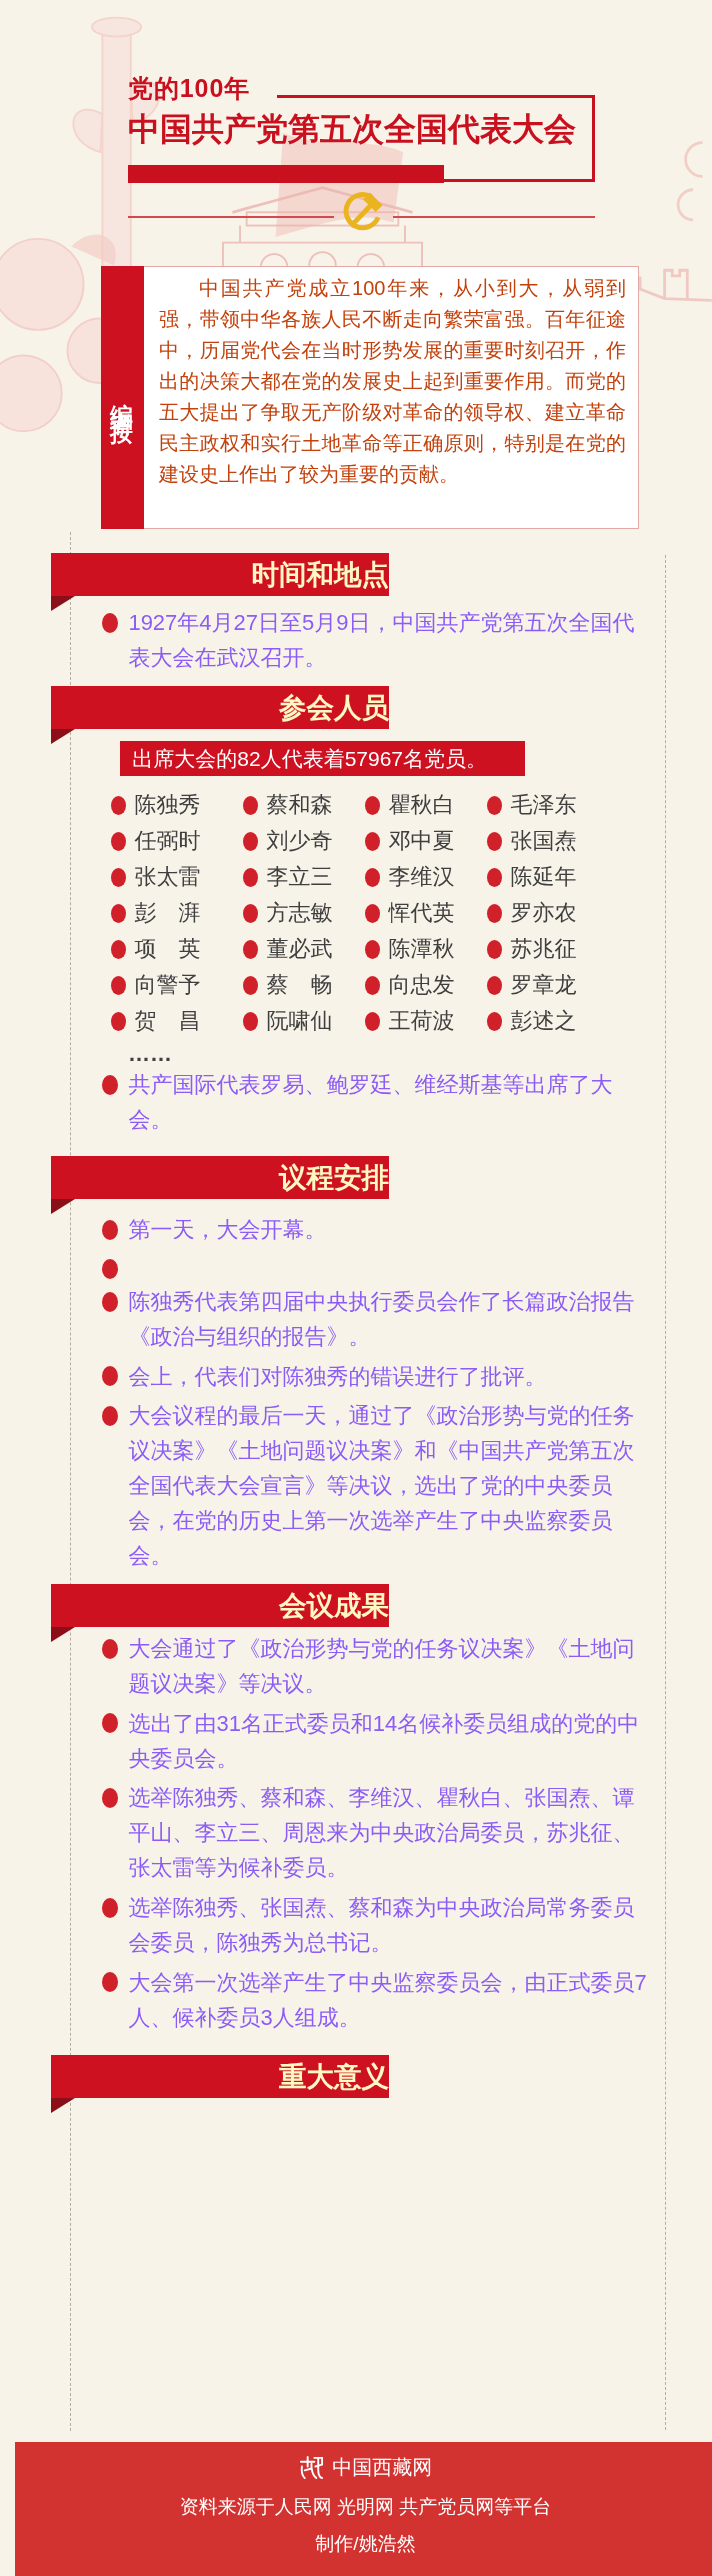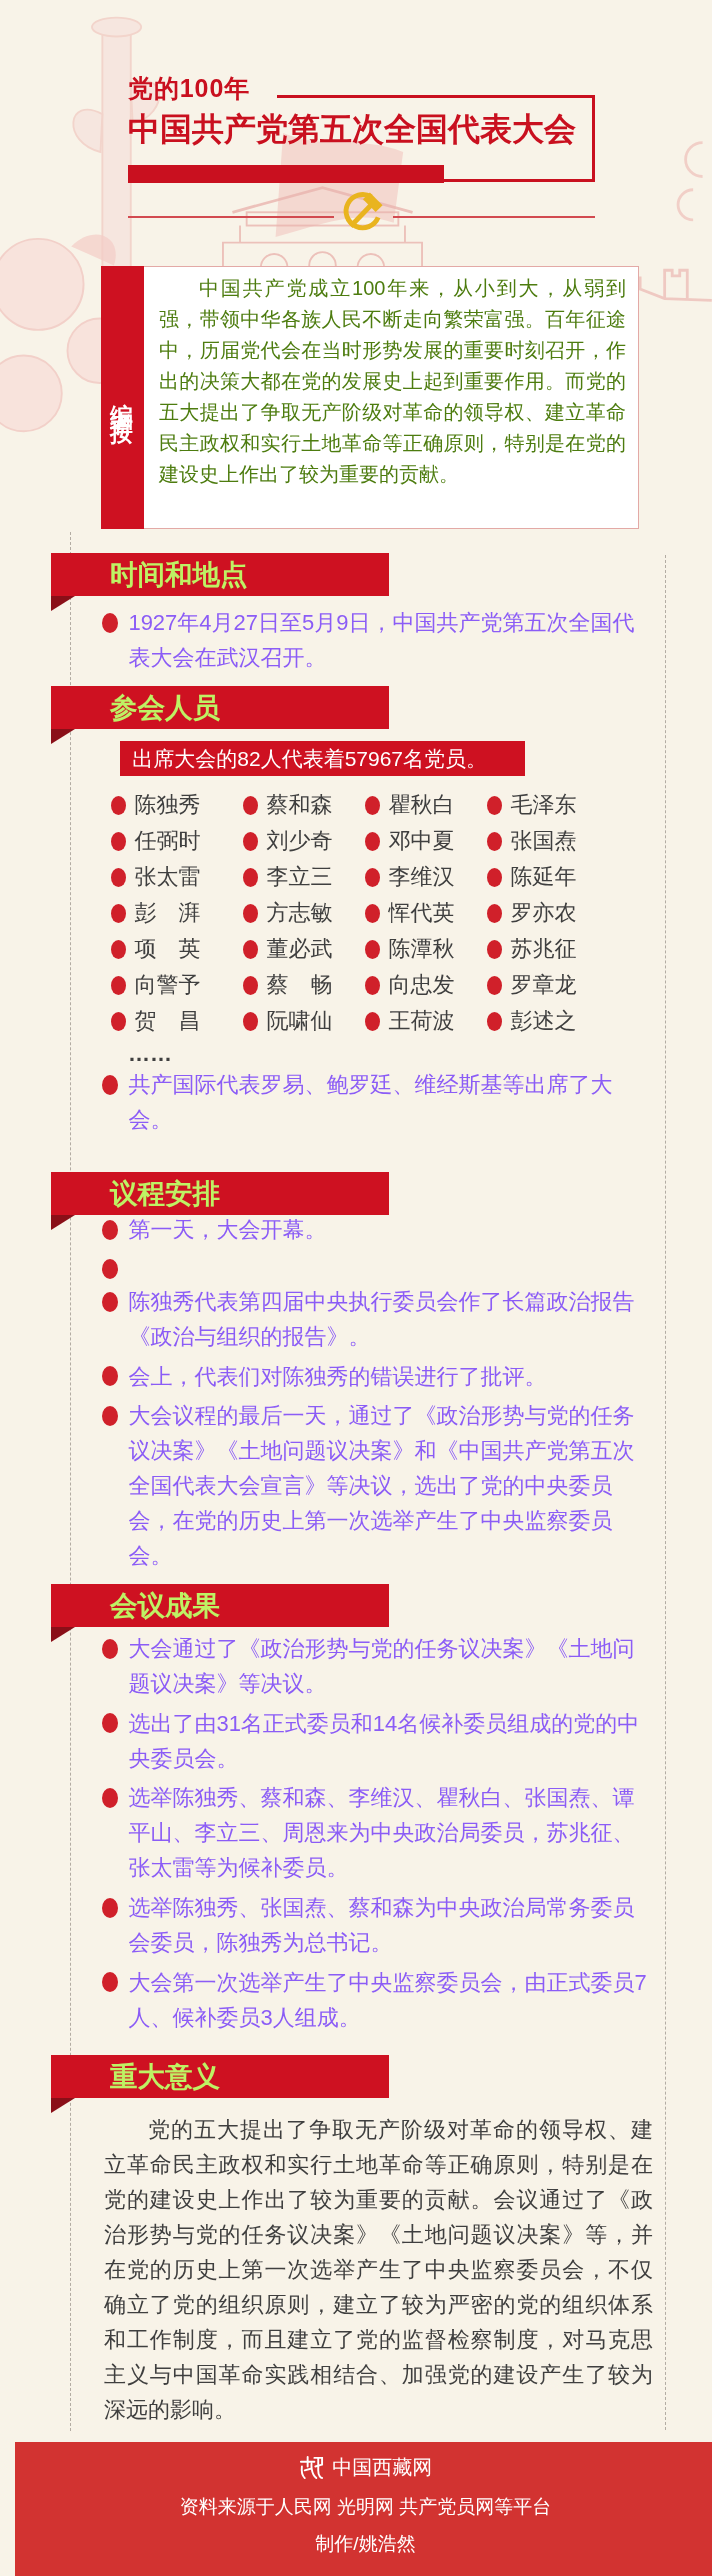--- a/index.html
+++ b/index.html
@@ -23,30 +23,30 @@
   .title-bar-line{position:absolute;left:444px;top:179px;width:151px;height:2.8px;background:#c9101f;z-index:3;}
   .flank-line{position:absolute;top:216px;height:1.9px;background:#d24a50;z-index:3;}
   #flank-left{left:128px;width:206px;}
   #flank-right{left:393px;width:202px;}
   .emblem{position:absolute;left:338px;top:190px;z-index:4;}
 
   
   .note{position:absolute;left:101px;top:266px;width:538px;height:263px;background:#ffffff;border:0.9px solid #e3a9a6;box-sizing:border-box;z-index:3;}
   .note-bar{position:absolute;left:-0.9px;top:-0.9px;width:43px;height:263px;background:#ce1121;display:flex;align-items:center;justify-content:center;}
   .note-label{writing-mode:vertical-rl;color:#ffffff;font-size:23px;font-weight:bold;letter-spacing:8.5px;}
-  .note-text{position:absolute;left:57px;top:5.7px;width:467px;font-size:20px;line-height:31px;color:#4d7c0f;text-align:justify;text-indent:2em;}
-
-  
-  .ribbon{position:absolute;left:51px;width:338px;height:43px;background:#ce1121;color:#bef264;
-          font-size:27.5px;font-weight:bold;line-height:43px;padding-left:59px;box-sizing:border-box;z-index:3;}
+  .note-text{position:absolute;left:57px;top:5.7px;width:467px;font-size:20px;line-height:31px;color:#c2410c;text-align:justify;text-indent:2em;}
+
+  
+  .ribbon{position:absolute;left:51px;width:338px;height:43px;background:#ce1121;color:#fef9c3;
+          font-size:27.5px;font-weight:bold;line-height:43px;padding-left:24px;box-sizing:border-box;z-index:3;text-align:right;}
   .ribbon::after{content:"";position:absolute;left:0;top:43px;width:0;height:0;
                  border-top:15px solid #8a0f18;border-right:24px solid transparent;}
   #ribbon-time{top:553px;}
   #ribbon-participants{top:686px;}
-  #ribbon-agenda{top:1156px;margin-top:16px;}
+  #ribbon-agenda{top:1156px;}
   #ribbon-results{top:1584px;}
   #ribbon-significance{top:2055px;}
 
   
   .bullets{position:absolute;left:102px;width:551px;z-index:2;}
   #bullets-time{top:605px;}
   #bullets-participants{top:1067px;}
   #bullets-agenda{top:1212px;}
   #bullets-results{top:1631px;}
   .bullet-item{display:flex;align-items:flex-start;margin-bottom:4.7px;}
@@ -307,21 +307,20 @@
       <span class="dot"></span>
       <span class="bt">选举陈独秀、张国焘、蔡和森为中央政治局常务委员会委员，陈独秀为总书记。</span>
     </div>
     <div class="bullet-item">
       <span class="dot"></span>
       <span class="bt">大会第一次选举产生了中央监察委员会，由正式委员7人、候补委员3人组成。</span>
     </div>
   </div>
 
   <div class="ribbon" id="ribbon-significance">重大意义</div>
-  <div class="para">党的五大提出了争取无产阶级对革命的领导权、建立革命民主政权和实行土地革命等正确原则，特别是在党的建设史上作出了较为重要的贡献。会议通过了《政治形势与党的任务议决案》《土地问题议决案》等，并在党的历史上第一次选举产生了中央监察委员会，不仅确立了党的组织原则，建立了较为严密的党的组织体系和工作制度，而且建立了党的监督检察制度，对马克思主义与中国革命实践相结合、加强党的建设产生了较为深远的影响。</div>
 
   <div class="footer">
     <div class="footer-site">
       <span class="footer-logo">
         <svg width="25" height="25" viewBox="0 0 26 26">
           <path d="M2 7 L16 7 M9 2 L9 12 M3 12 C3 12 2 20 6 24 M6 16 L13 14 M13 9 C13 9 12 19 18 24 M16 3 L24 3 L24 10 L17 12 M20 3 L20 16 C20 22 23 24 24 24" fill="none" stroke="#ffffff" stroke-width="2" stroke-linecap="round"></path>
         </svg>
       </span>
       <span>中国西藏网</span>
     </div>

